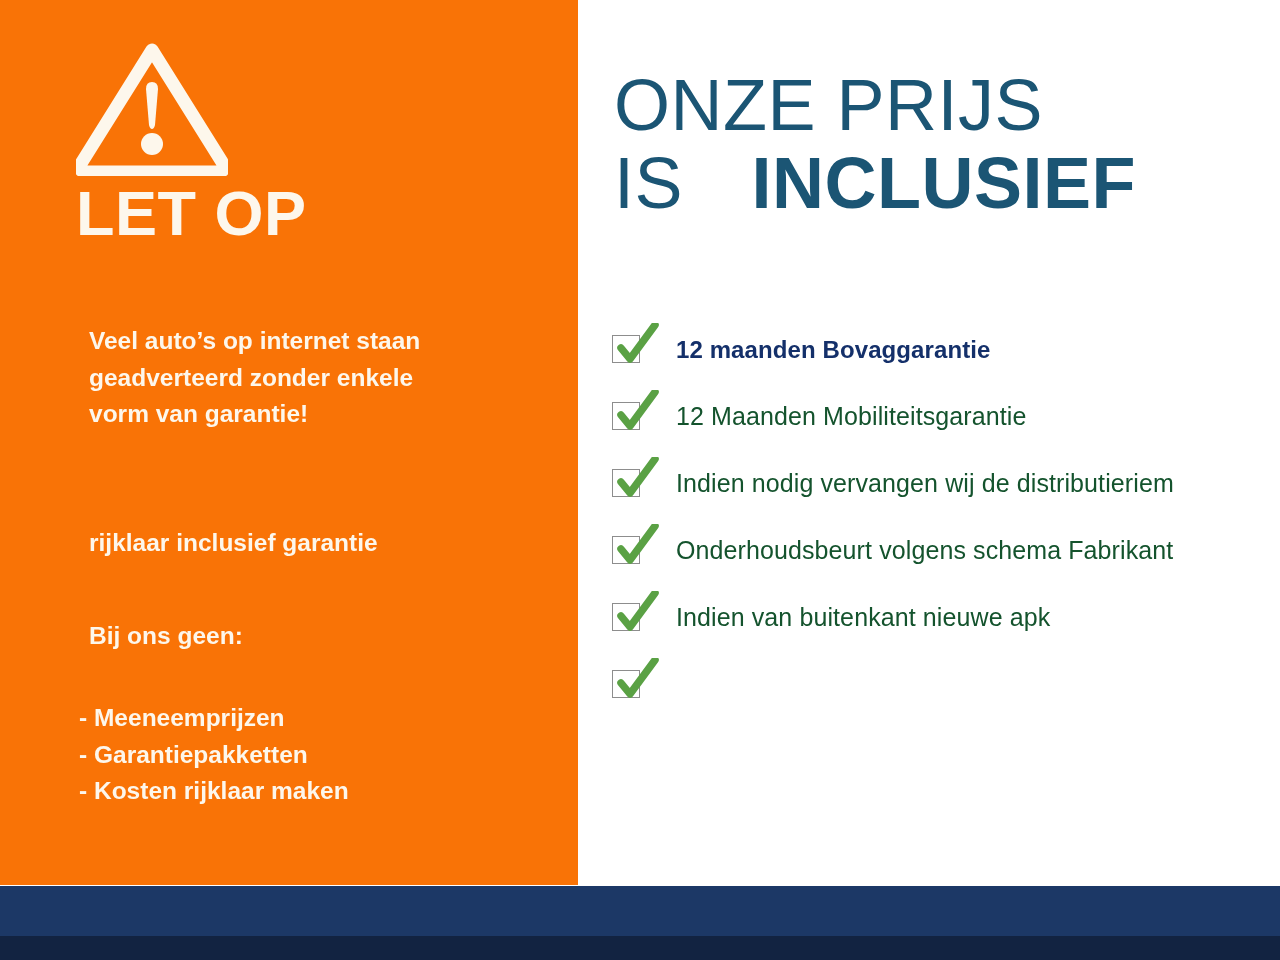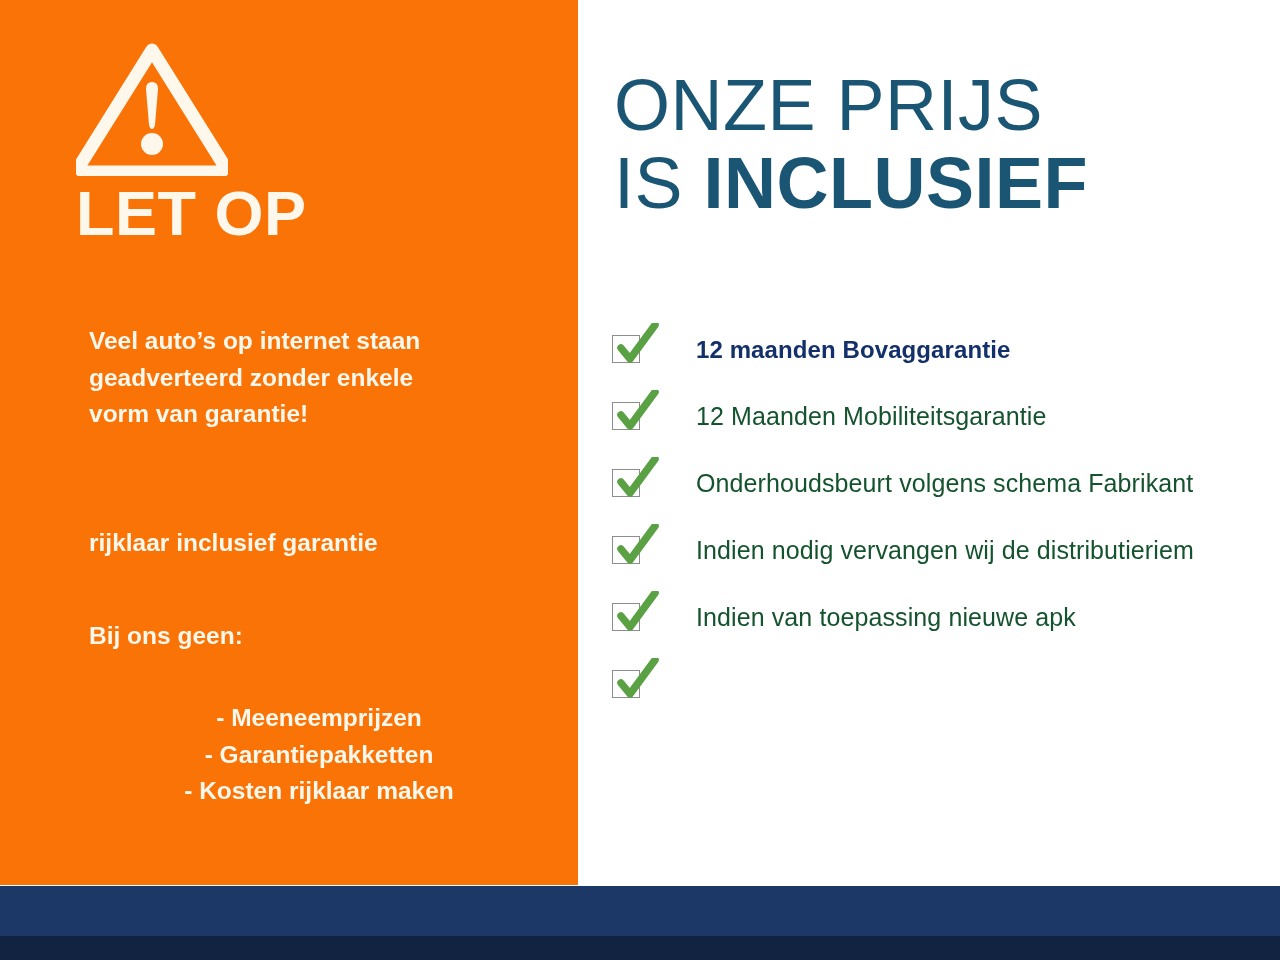--- a/index.html
+++ b/index.html
@@ -58,21 +58,21 @@
     top: 313px;
     width: 480px;
     color: #fdf7ec;
     font-size: 24.5px;
     font-weight: bold;
     line-height: 36.5px;
   }
   .para { margin: 10px; }
   .para-gap { height: 36px; }
 
-  .dash-list { margin: 0; text-align: center; }
+  .dash-list { margin: 0; }
   .dash-item { margin: 0; white-space: nowrap; }
 
   
   .right-panel {
     position: absolute;
     left: 578px;
     top: 0;
     width: 702px;
     height: 885px;
     background: #ffffff;
@@ -83,34 +83,33 @@
     left: 36px;
     top: 66px;
     color: #1b5574;
     font-size: 72px;
     line-height: 78px;
     font-weight: 300;
     letter-spacing: 0.5px;
     white-space: nowrap;
   }
   .headline .line { display: block; }
-  .headline .strong { font-weight: bold; }
+  .headline .strong { font-weight: bold; margin-left: 48px; }
 
   .checklist {
     position: absolute;
     left: 34px;
     top: 316px;
     width: 660px;
   }
   .check-row {
     position: relative;
     height: 67px;
     display: flex;
     align-items: center;
-    gap: 20px;
   }
   .checkbox-mark {
     position: relative;
     width: 48px;
     height: 46px;
     flex: 0 0 48px;
   }
   .checkbox-mark .box {
     position: absolute;
     left: 0;
@@ -230,41 +229,41 @@
         <span class="check-label">12 Maanden Mobiliteitsgarantie</span>
       </div>
 
       <div class="check-row">
         <span class="checkbox-mark">
           <span class="box"></span>
           <svg viewBox="0 0 46 46" xmlns="http://www.w3.org/2000/svg">
             <path d="M8 25 L17 36 L42 2" fill="none" stroke="#5aa144" stroke-width="7.5" stroke-linecap="round" stroke-linejoin="round"></path>
           </svg>
         </span>
+        <span class="check-label">Indien nodig vervangen wij de distributieriem</span>
+      </div>
+
+      <div class="check-row">
+        <span class="checkbox-mark">
+          <span class="box"></span>
+          <svg viewBox="0 0 46 46" xmlns="http://www.w3.org/2000/svg">
+            <path d="M8 25 L17 36 L42 2" fill="none" stroke="#5aa144" stroke-width="7.5" stroke-linecap="round" stroke-linejoin="round"></path>
+          </svg>
+        </span>
         <span class="check-label">Onderhoudsbeurt volgens schema Fabrikant</span>
       </div>
 
       <div class="check-row">
         <span class="checkbox-mark">
           <span class="box"></span>
           <svg viewBox="0 0 46 46" xmlns="http://www.w3.org/2000/svg">
             <path d="M8 25 L17 36 L42 2" fill="none" stroke="#5aa144" stroke-width="7.5" stroke-linecap="round" stroke-linejoin="round"></path>
           </svg>
         </span>
-        <span class="check-label">Indien nodig vervangen wij de distributieriem</span>
-      </div>
-
-      <div class="check-row">
-        <span class="checkbox-mark">
-          <span class="box"></span>
-          <svg viewBox="0 0 46 46" xmlns="http://www.w3.org/2000/svg">
-            <path d="M8 25 L17 36 L42 2" fill="none" stroke="#5aa144" stroke-width="7.5" stroke-linecap="round" stroke-linejoin="round"></path>
-          </svg>
-        </span>
-        <span class="check-label">Indien van toepassing nieuwe apk</span>
+        <span class="check-label">Indien van buitenkant nieuwe apk</span>
       </div>
 
 
       <div class="check-row">
         <span class="checkbox-mark">
           <span class="box"></span>
           <svg viewBox="0 0 46 46" xmlns="http://www.w3.org/2000/svg">
             <path d="M8 25 L17 36 L42 2" fill="none" stroke="#5aa144" stroke-width="7.5" stroke-linecap="round" stroke-linejoin="round"></path>
           </svg>
         </span>

